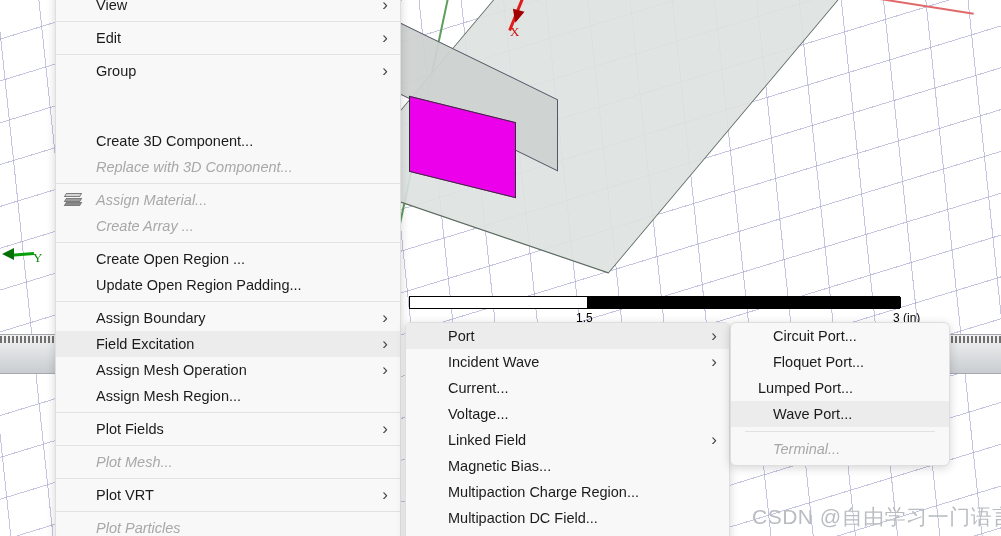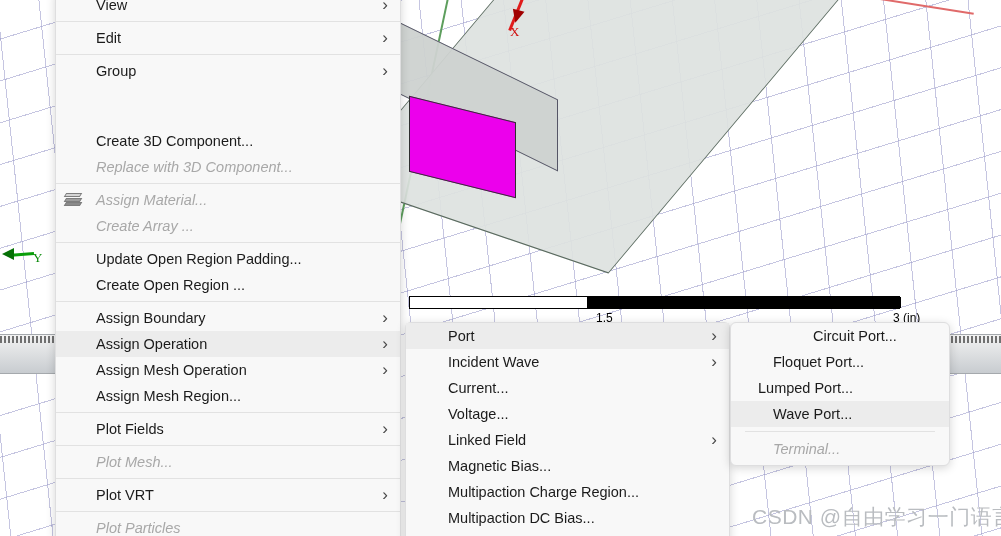--- a/index.html
+++ b/index.html
@@ -270,21 +270,21 @@
   <div class="axis-x-head"></div>
   <div class="axis-x-label">X</div>
 
   <div class="axis-y-line"></div>
   <div class="axis-y-head"></div>
   <div class="axis-y-label">Y</div>
 
   <div class="scalebar">
     <div class="scalebar-fill"></div>
   </div>
-  <div class="scalebar-tick" style="left:596px; top:311px;">1.5</div>
+  <div class="scalebar-tick" style="left:576px; top:311px;">1.5</div>
   <div class="scalebar-tick" style="left:893px; top:311px;">3 (in)</div>
 
   <div class="panel-stub left">
     <div class="grip"></div>
   </div>
   <div class="panel-stub right">
     <div class="grip"></div>
   </div>
 
   <div class="watermark">CSDN @自由学习一门语言</div>
@@ -314,32 +314,32 @@
     <div class="sep"></div>
     <div class="mi disabled" style="height: 26px;">
       <span class="icon-slot"><span class="layers-ico"><i></i><i></i><i></i></span></span>
       <span class="label">Assign Material...</span>
     </div>
     <div class="mi disabled" style="height: 26px;">
       <span class="label">Create Array ...</span>
     </div>
     <div class="sep"></div>
     <div class="mi" style="height: 26px;">
+      <span class="label">Create Open Region ...</span>
+    </div>
+    <div class="mi" style="height: 26px;">
       <span class="label">Update Open Region Padding...</span>
     </div>
-    <div class="mi" style="height: 26px;">
-      <span class="label">Create Open Region ...</span>
-    </div>
     <div class="sep"></div>
     <div class="mi" style="height: 26px;">
       <span class="label">Assign Boundary</span>
       <span class="chev" style="font-size: 17px;">›</span>
     </div>
     <div class="mi hl" style="height: 26px;">
-      <span class="label">Assign Operation</span>
+      <span class="label">Field Excitation</span>
       <span class="chev" style="font-size: 17px;">›</span>
     </div>
     <div class="mi" style="height: 26px;">
       <span class="label">Assign Mesh Operation</span>
       <span class="chev" style="font-size: 17px;">›</span>
     </div>
     <div class="mi" style="height: 26px;">
       <span class="label">Assign Mesh Region...</span>
     </div>
     <div class="sep"></div>
@@ -381,26 +381,26 @@
       <span class="label">Linked Field</span>
       <span class="chev" style="font-size: 17px;">›</span>
     </div>
     <div class="mi pad-sub" style="height: 26px;">
       <span class="label">Magnetic Bias...</span>
     </div>
     <div class="mi pad-sub" style="height: 26px;">
       <span class="label">Multipaction Charge Region...</span>
     </div>
     <div class="mi pad-sub" style="height: 26px;">
-      <span class="label">Multipaction DC Bias...</span>
+      <span class="label">Multipaction DC Field...</span>
     </div>
   </div>
 
 <div class="menu" id="menu-port">
-    <div class="mi pad-sub" style="height: 26px; text-align: center;">
+    <div class="mi pad-sub" style="height: 26px;">
       <span class="label">Circuit Port...</span>
     </div>
     <div class="mi pad-sub" style="height: 26px;">
       <span class="label">Floquet Port...</span>
     </div>
     <div class="mi pad-sub" style="height: 26px; padding-left: 27px;">
       <span class="label">Lumped Port...</span>
     </div>
     <div class="mi hl pad-sub" style="height: 26px;">
       <span class="label">Wave Port...</span>

